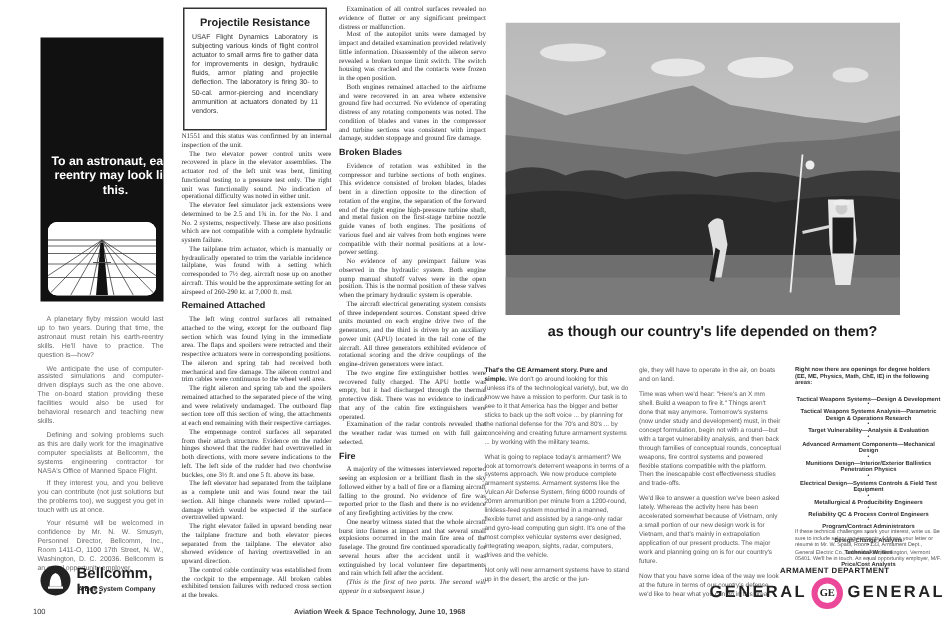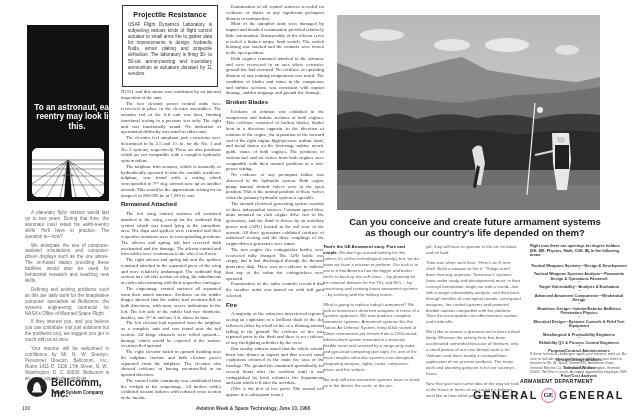--- a/index.html
+++ b/index.html
@@ -34,21 +34,21 @@
   .ge-text b { color:#222; }
   #ge-col1 { left:323px; top:244px; width:97px; }
   #ge-col2 { left:426px; top:244px; width:95px; }
   #ge-openings { left:530px; top:244px; width:98px; text-align:center; font-family:"Liberation Sans", sans-serif; font-size:3.9px; line-height:4.6px; font-weight:bold; color:#333; }
   #ge-openings-intro { text-align:left; margin-bottom:6px; }
   .opening { margin:0; }
   .bullet { margin:0; font-size:3.4px; line-height:3.8px; }
   #ge-contact { left:530px; top:352px; width:98px; font-family:"Liberation Sans", sans-serif; font-size:3.6px; line-height:4.6px; color:#555; }
   #ge-dept { left:520px; top:378px; font-family:"Liberation Sans", sans-serif; font-weight:bold; font-size:5.2px; letter-spacing:0.3px; color:#222; }
   #ge-brand { left:473px; top:388px; height:14px; font-family:"Liberation Sans", sans-serif; font-weight:bold; font-size:11px; letter-spacing:1.6px; color:#222; display:flex; align-items:center; gap:3px; }
-  #ge-monogram { width:13px; height:13px; border-radius:50%; border:1px solid #ec4899; display:inline-flex; align-items:center; justify-content:center; font-family:"Liberation Serif", serif; font-size:7px; letter-spacing:0; }
+  #ge-monogram { width:13px; height:13px; border-radius:50%; border:4px solid #ec4899; display:inline-flex; align-items:center; justify-content:center; font-family:"Liberation Serif", serif; font-size:7px; letter-spacing:0; }
 </style>
 </head>
 <body>
 
 <div class="abs" id="bell-panel"></div>
 <div class="abs" id="bell-headline">To an astronaut, earth reentry may look like this.</div>
 <div class="abs" id="reentry-box">
   <svg width="72" height="49" viewBox="0 0 72 49">
     <rect x="0" y="0" width="72" height="49" fill="#fff"></rect>
     <line x1="0" y1="12" x2="72" y2="12" stroke="#333" stroke-width="0.6"></line>
@@ -149,21 +149,20 @@
     <circle cx="203" cy="95" r="3" fill="#eee"></circle>
     <path d="M215 118 L232 118 L234 145 L230 175 L220 175 L216 148 Z" fill="#e8e8e8"></path>
     <rect x="218" y="130" width="14" height="24" fill="#1f1f1f"></rect>
     <circle cx="224" cy="124" r="4" fill="#ccc"></circle>
     <ellipse cx="224" cy="120" rx="6" ry="2" fill="#eee"></ellipse>
     <line x1="216" y1="136" x2="198" y2="140" stroke="#d8d8d8" stroke-width="2"></line>
   </svg>
 </div>
 
 <div class="abs" id="ge-headline">
-  <div>Can you conceive and create future armament systems</div>
   <div>as though our country's life depended on them?</div>
 </div>
 
 <div class="abs ge-text" id="ge-col1">
   <p><b>That's the GE Armament story. Pure and simple.</b> <span>We don't go around looking for this (unless it's of the technological variety), but, we do know we have a mission to perform. Our task is to see to it that America has the bigger and better sticks to back up the soft voice ... by planning for the national defense for the 70's and 80's ... by conceiving and creating future armament systems ... by working with the military teams.</span></p>
   <p>What is going to replace today's armament? We look at tomorrow's deterrent weapons in terms of a systems approach. We now produce complete armament systems. Armament systems like the Vulcan Air Defense System, firing 6000 rounds of 20mm ammunition per minute from a 1200-round, linkless-feed system mounted in a manned, flexible turret and assisted by a range-only radar and gyro-lead computing gun sight. It's one of the most complex vehicular systems ever designed, integrating weapon, sights, radar, computers, drives and the vehicle.</p>
   <p>Not only will new armament systems have to stand up in the desert, the arctic or the jun-</p>
 </div>
 
 <div class="abs ge-text" id="ge-col2">

